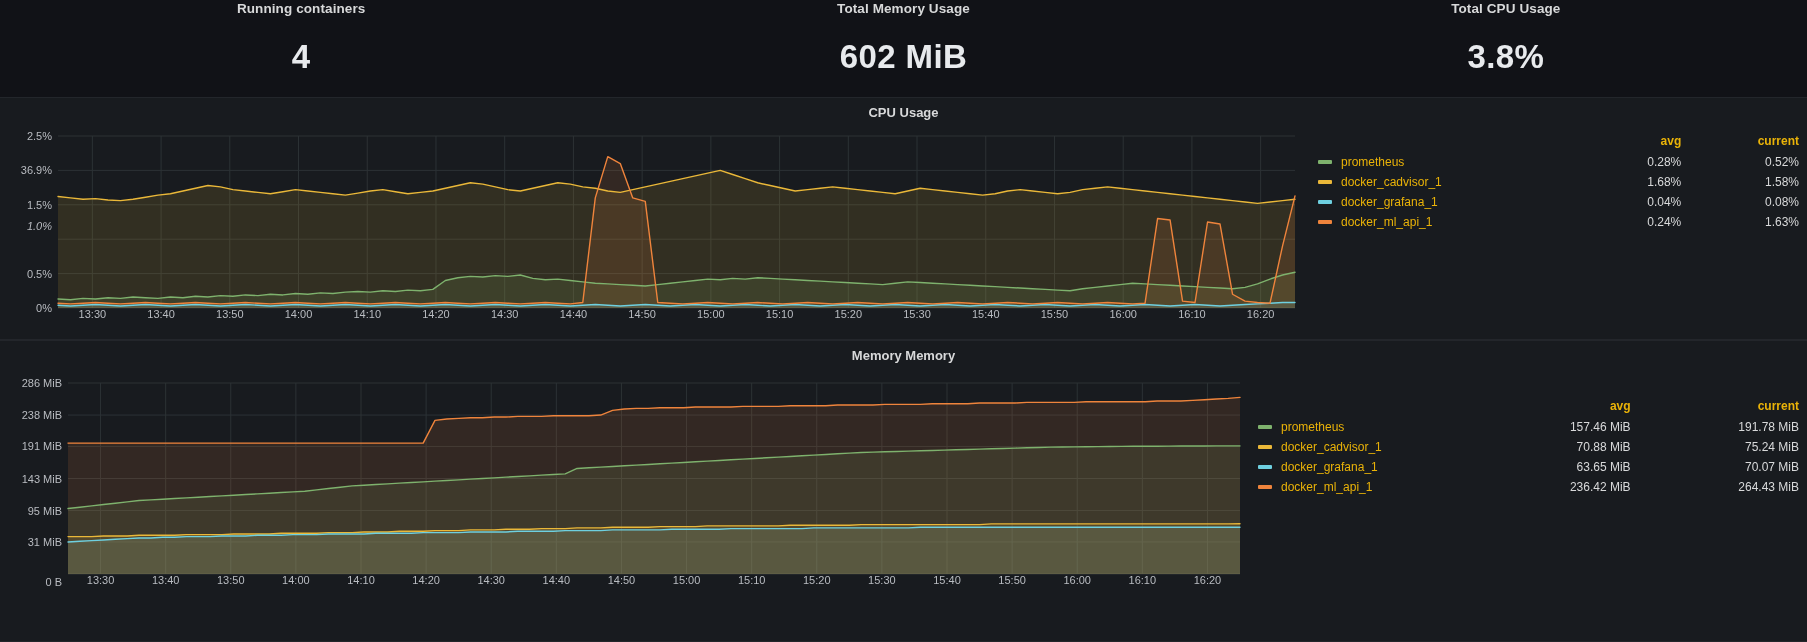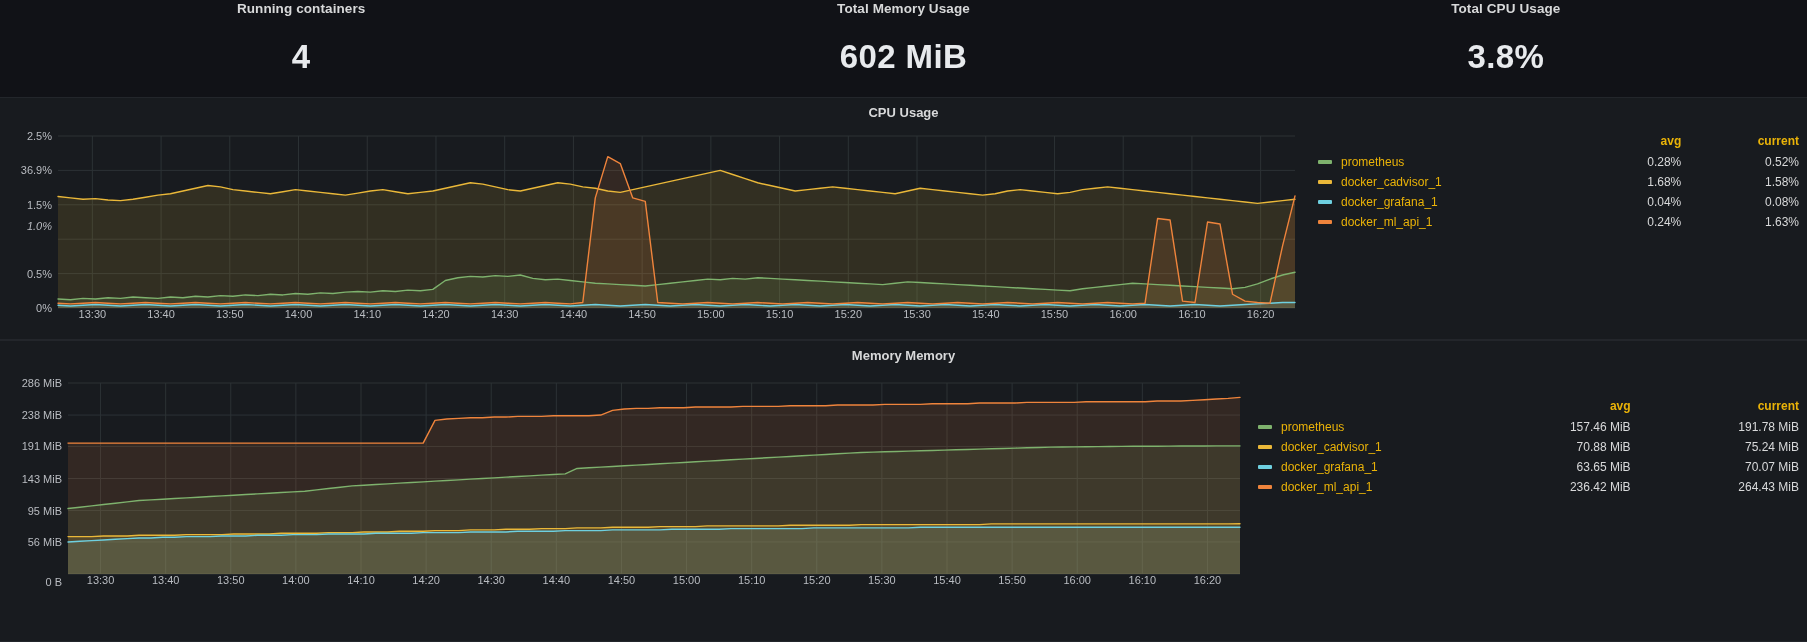--- a/index.html
+++ b/index.html
@@ -320,21 +320,21 @@
             <path d="M 68 167.6013986013986 L 79.83838383838383 167.6013986013986 L 91.67676767676768 167.6013986013986 L 103.51515151515152 166.93356643356643 L 115.35353535353536 166.93356643356643 L 127.1919191919192 166.93356643356643 L 139.03030303030303 166.26573426573427 L 150.86868686868686 166.26573426573427 L 162.70707070707073 166.26573426573427 L 174.54545454545456 166.26573426573427 L 186.3838383838384 165.59790209790208 L 198.22222222222223 165.59790209790208 L 210.06060606060606 165.59790209790208 L 221.89898989898992 165.59790209790208 L 233.73737373737373 164.93006993006992 L 245.5757575757576 164.93006993006992 L 257.41414141414145 164.93006993006992 L 269.2525252525253 164.93006993006992 L 281.0909090909091 164.26223776223776 L 292.92929292929296 164.26223776223776 L 304.7676767676768 164.26223776223776 L 316.6060606060606 164.26223776223776 L 328.44444444444446 163.5944055944056 L 340.2828282828283 163.5944055944056 L 352.1212121212121 163.5944055944056 L 363.95959595959596 162.92657342657344 L 375.79797979797985 162.92657342657344 L 387.6363636363636 162.92657342657344 L 399.47474747474746 162.25874125874125 L 411.3131313131313 162.25874125874125 L 423.1515151515152 162.25874125874125 L 434.989898989899 161.5909090909091 L 446.82828282828285 161.5909090909091 L 458.66666666666663 161.5909090909091 L 470.5050505050505 160.9230769230769 L 482.34343434343435 160.9230769230769 L 494.1818181818182 160.9230769230769 L 506.020202020202 160.25524475524475 L 517.8585858585859 160.25524475524475 L 529.6969696969697 160.25524475524475 L 541.5353535353536 159.5874125874126 L 553.3737373737374 159.5874125874126 L 565.2121212121212 159.5874125874126 L 577.0505050505051 158.91958041958043 L 588.8888888888889 158.91958041958043 L 600.7272727272727 158.91958041958043 L 612.5656565656566 158.25174825174824 L 624.4040404040404 158.25174825174824 L 636.2424242424242 158.25174825174824 L 648.0808080808081 158.25174825174824 L 659.9191919191919 157.58391608391608 L 671.7575757575758 157.58391608391608 L 683.5959595959597 157.58391608391608 L 695.4343434343434 157.58391608391608 L 707.2727272727273 156.91608391608392 L 719.1111111111111 156.91608391608392 L 730.9494949494949 156.91608391608392 L 742.7878787878789 156.91608391608392 L 754.6262626262626 156.91608391608392 L 766.4646464646464 156.91608391608392 L 778.3030303030304 156.91608391608392 L 790.1414141414141 156.24825174825173 L 801.979797979798 156.24825174825173 L 813.8181818181818 156.24825174825173 L 825.6565656565657 156.24825174825173 L 837.4949494949495 156.24825174825173 L 849.3333333333333 156.24825174825173 L 861.1717171717172 155.58041958041957 L 873.010101010101 155.58041958041957 L 884.8484848484849 155.58041958041957 L 896.6868686868687 155.58041958041957 L 908.5252525252524 155.58041958041957 L 920.3636363636364 155.58041958041957 L 932.2020202020202 155.58041958041957 L 944.040404040404 155.58041958041957 L 955.8787878787879 155.58041958041957 L 967.7171717171717 155.58041958041957 L 979.5555555555555 155.58041958041957 L 991.3939393939394 154.9125874125874 L 1003.2323232323233 154.9125874125874 L 1015.070707070707 154.9125874125874 L 1026.909090909091 154.9125874125874 L 1038.7474747474748 154.9125874125874 L 1050.5858585858587 154.9125874125874 L 1062.4242424242425 154.9125874125874 L 1074.2626262626263 154.9125874125874 L 1086.1010101010102 154.9125874125874 L 1097.939393939394 154.9125874125874 L 1109.7777777777778 154.9125874125874 L 1121.6161616161617 154.9125874125874 L 1133.4545454545455 154.9125874125874 L 1145.2929292929293 154.9125874125874 L 1157.1313131313132 154.9125874125874 L 1168.969696969697 154.9125874125874 L 1180.8080808080808 154.9125874125874 L 1192.6464646464647 154.9125874125874 L 1204.4848484848485 154.9125874125874 L 1216.3232323232323 154.9125874125874 L 1228.1616161616162 154.9125874125874 L 1240 154.75230769230768 L 1240 205 L 68 205 Z" fill="rgba(234,184,57,0.13)" stroke="none"></path>
             <path d="M 68 172.94405594405595 L 79.83838383838383 172.2762237762238 L 91.67676767676768 171.6083916083916 L 103.51515151515152 170.94055944055944 L 115.35353535353536 170.27272727272728 L 127.1919191919192 169.6048951048951 L 139.03030303030303 168.93706293706293 L 150.86868686868686 168.93706293706293 L 162.70707070707073 168.26923076923077 L 174.54545454545456 168.26923076923077 L 186.3838383838384 167.6013986013986 L 198.22222222222223 167.6013986013986 L 210.06060606060606 167.6013986013986 L 221.89898989898992 166.93356643356643 L 233.73737373737373 166.93356643356643 L 245.5757575757576 166.93356643356643 L 257.41414141414145 166.26573426573427 L 269.2525252525253 166.26573426573427 L 281.0909090909091 166.26573426573427 L 292.92929292929296 165.59790209790208 L 304.7676767676768 165.59790209790208 L 316.6060606060606 165.59790209790208 L 328.44444444444446 164.93006993006992 L 340.2828282828283 164.93006993006992 L 352.1212121212121 164.93006993006992 L 363.95959595959596 164.93006993006992 L 375.79797979797985 164.26223776223776 L 387.6363636363636 164.26223776223776 L 399.47474747474746 164.26223776223776 L 411.3131313131313 164.26223776223776 L 423.1515151515152 163.5944055944056 L 434.989898989899 163.5944055944056 L 446.82828282828285 163.5944055944056 L 458.66666666666663 163.5944055944056 L 470.5050505050505 162.92657342657344 L 482.34343434343435 162.92657342657344 L 494.1818181818182 162.92657342657344 L 506.020202020202 162.92657342657344 L 517.8585858585859 162.25874125874125 L 529.6969696969697 162.25874125874125 L 541.5353535353536 162.25874125874125 L 553.3737373737374 162.25874125874125 L 565.2121212121212 161.5909090909091 L 577.0505050505051 161.5909090909091 L 588.8888888888889 161.5909090909091 L 600.7272727272727 161.5909090909091 L 612.5656565656566 160.9230769230769 L 624.4040404040404 160.9230769230769 L 636.2424242424242 160.9230769230769 L 648.0808080808081 160.9230769230769 L 659.9191919191919 160.9230769230769 L 671.7575757575758 160.25524475524475 L 683.5959595959597 160.25524475524475 L 695.4343434343434 160.25524475524475 L 707.2727272727273 160.25524475524475 L 719.1111111111111 160.25524475524475 L 730.9494949494949 159.5874125874126 L 742.7878787878789 159.5874125874126 L 754.6262626262626 159.5874125874126 L 766.4646464646464 159.5874125874126 L 778.3030303030304 159.5874125874126 L 790.1414141414141 159.5874125874126 L 801.979797979798 159.5874125874126 L 813.8181818181818 158.91958041958043 L 825.6565656565657 158.91958041958043 L 837.4949494949495 158.91958041958043 L 849.3333333333333 158.91958041958043 L 861.1717171717172 158.91958041958043 L 873.010101010101 158.91958041958043 L 884.8484848484849 158.91958041958043 L 896.6868686868687 158.91958041958043 L 908.5252525252524 158.91958041958043 L 920.3636363636364 158.25174825174824 L 932.2020202020202 158.25174825174824 L 944.040404040404 158.25174825174824 L 955.8787878787879 158.25174825174824 L 967.7171717171717 158.25174825174824 L 979.5555555555555 158.25174825174824 L 991.3939393939394 158.25174825174824 L 1003.2323232323233 158.25174825174824 L 1015.070707070707 158.25174825174824 L 1026.909090909091 158.25174825174824 L 1038.7474747474748 158.25174825174824 L 1050.5858585858587 158.25174825174824 L 1062.4242424242425 158.25174825174824 L 1074.2626262626263 158.25174825174824 L 1086.1010101010102 158.25174825174824 L 1097.939393939394 158.25174825174824 L 1109.7777777777778 158.25174825174824 L 1121.6161616161617 158.25174825174824 L 1133.4545454545455 158.25174825174824 L 1145.2929292929293 158.25174825174824 L 1157.1313131313132 158.25174825174824 L 1168.969696969697 158.25174825174824 L 1180.8080808080808 158.25174825174824 L 1192.6464646464647 158.25174825174824 L 1204.4848484848485 158.25174825174824 L 1216.3232323232323 158.25174825174824 L 1228.1616161616162 158.25174825174824 L 1240 158.205 L 1240 205 L 68 205 Z" fill="rgba(110,208,224,0.13)" stroke="none"></path>
             <path d="M 68 74.10489510489509 L 79.83838383838383 74.10489510489509 L 91.67676767676768 74.10489510489509 L 103.51515151515152 74.10489510489509 L 115.35353535353536 74.10489510489509 L 127.1919191919192 74.10489510489509 L 139.03030303030303 74.10489510489509 L 150.86868686868686 74.10489510489509 L 162.70707070707073 74.10489510489509 L 174.54545454545456 74.10489510489509 L 186.3838383838384 74.10489510489509 L 198.22222222222223 74.10489510489509 L 210.06060606060606 74.10489510489509 L 221.89898989898992 74.10489510489509 L 233.73737373737373 74.10489510489509 L 245.5757575757576 74.10489510489509 L 257.41414141414145 74.10489510489509 L 269.2525252525253 74.10489510489509 L 281.0909090909091 74.10489510489509 L 292.92929292929296 74.10489510489509 L 304.7676767676768 74.10489510489509 L 316.6060606060606 74.10489510489509 L 328.44444444444446 74.10489510489509 L 340.2828282828283 74.10489510489509 L 352.1212121212121 74.10489510489509 L 363.95959595959596 74.10489510489509 L 375.79797979797985 74.10489510489509 L 387.6363636363636 74.10489510489509 L 399.47474747474746 74.10489510489509 L 411.3131313131313 74.10489510489509 L 423.1515151515152 74.10489510489509 L 434.989898989899 51.398601398601414 L 446.82828282828285 50.06293706293707 L 458.66666666666663 49.39510489510491 L 470.5050505050505 48.72727272727272 L 482.34343434343435 48.72727272727272 L 494.1818181818182 48.05944055944056 L 506.020202020202 48.05944055944056 L 517.8585858585859 47.39160839160837 L 529.6969696969697 47.39160839160837 L 541.5353535353536 47.39160839160837 L 553.3737373737374 46.72377622377624 L 565.2121212121212 46.72377622377624 L 577.0505050505051 46.72377622377624 L 588.8888888888889 46.72377622377624 L 600.7272727272727 46.05594405594405 L 612.5656565656566 41.38111888111888 L 624.4040404040404 40.04545454545453 L 636.2424242424242 39.3776223776224 L 648.0808080808081 39.3776223776224 L 659.9191919191919 38.709790209790214 L 671.7575757575758 38.709790209790214 L 683.5959595959597 38.709790209790214 L 695.4343434343434 38.041958041958026 L 707.2727272727273 38.041958041958026 L 719.1111111111111 38.041958041958026 L 730.9494949494949 38.041958041958026 L 742.7878787878789 37.374125874125866 L 754.6262626262626 37.374125874125866 L 766.4646464646464 37.374125874125866 L 778.3030303030304 37.374125874125866 L 790.1414141414141 36.70629370629371 L 801.979797979798 36.70629370629371 L 813.8181818181818 36.70629370629371 L 825.6565656565657 36.70629370629371 L 837.4949494949495 36.03846153846155 L 849.3333333333333 36.03846153846155 L 861.1717171717172 36.03846153846155 L 873.010101010101 36.03846153846155 L 884.8484848484849 35.37062937062936 L 896.6868686868687 35.37062937062936 L 908.5252525252524 35.37062937062936 L 920.3636363636364 35.37062937062936 L 932.2020202020202 34.7027972027972 L 944.040404040404 34.7027972027972 L 955.8787878787879 34.7027972027972 L 967.7171717171717 34.7027972027972 L 979.5555555555555 34.03496503496504 L 991.3939393939394 34.03496503496504 L 1003.2323232323233 34.03496503496504 L 1015.070707070707 34.03496503496504 L 1026.909090909091 33.36713286713285 L 1038.7474747474748 33.36713286713285 L 1050.5858585858587 33.36713286713285 L 1062.4242424242425 33.36713286713285 L 1074.2626262626263 33.36713286713285 L 1086.1010101010102 32.69930069930069 L 1097.939393939394 32.69930069930069 L 1109.7777777777778 32.69930069930069 L 1121.6161616161617 32.69930069930069 L 1133.4545454545455 32.69930069930069 L 1145.2929292929293 32.69930069930069 L 1157.1313131313132 32.03146853146853 L 1168.969696969697 32.03146853146853 L 1180.8080808080808 32.03146853146853 L 1192.6464646464647 31.363636363636374 L 1204.4848484848485 30.695804195804186 L 1216.3232323232323 30.027972027972027 L 1228.1616161616162 29.360139860139867 L 1240 28.405139860139855 L 1240 205 L 68 205 Z" fill="rgba(239,132,60,0.13)" stroke="none"></path>
             <path d="M 68 139.55244755244755 L 79.83838383838383 138.2167832167832 L 91.67676767676768 136.88111888111888 L 103.51515151515152 135.54545454545456 L 115.35353535353536 134.2097902097902 L 127.1919191919192 132.87412587412587 L 139.03030303030303 131.53846153846155 L 150.86868686868686 130.8706293706294 L 162.70707070707073 130.2027972027972 L 174.54545454545456 129.53496503496504 L 186.3838383838384 128.86713286713285 L 198.22222222222223 128.1993006993007 L 210.06060606060606 127.53146853146853 L 221.89898989898992 126.86363636363636 L 233.73737373737373 126.19580419580419 L 245.5757575757576 125.52797202797203 L 257.41414141414145 124.86013986013985 L 269.2525252525253 124.1923076923077 L 281.0909090909091 123.52447552447552 L 292.92929292929296 122.85664335664336 L 304.7676767676768 122.1888111888112 L 316.6060606060606 120.85314685314685 L 328.44444444444446 119.51748251748252 L 340.2828282828283 118.18181818181819 L 352.1212121212121 116.84615384615384 L 363.95959595959596 116.17832167832168 L 375.79797979797985 115.5104895104895 L 387.6363636363636 114.84265734265735 L 399.47474747474746 114.17482517482517 L 411.3131313131313 113.50699300699301 L 423.1515151515152 112.83916083916084 L 434.989898989899 112.17132867132868 L 446.82828282828285 111.50349650349649 L 458.66666666666663 110.83566433566433 L 470.5050505050505 110.16783216783216 L 482.34343434343435 109.5 L 494.1818181818182 108.83216783216783 L 506.020202020202 108.16433566433567 L 517.8585858585859 107.4965034965035 L 529.6969696969697 106.82867132867133 L 541.5353535353536 106.16083916083916 L 553.3737373737374 105.493006993007 L 565.2121212121212 104.82517482517483 L 577.0505050505051 99.4825174825175 L 588.8888888888889 98.81468531468532 L 600.7272727272727 98.14685314685313 L 612.5656565656566 97.47902097902099 L 624.4040404040404 96.8111888111888 L 636.2424242424242 96.14335664335665 L 648.0808080808081 95.47552447552448 L 659.9191919191919 94.80769230769232 L 671.7575757575758 94.13986013986015 L 683.5959595959597 93.47202797202796 L 695.4343434343434 92.80419580419581 L 707.2727272727273 92.13636363636363 L 719.1111111111111 91.46853146853148 L 730.9494949494949 90.80069930069929 L 742.7878787878789 90.13286713286715 L 754.6262626262626 89.46503496503496 L 766.4646464646464 88.79720279720279 L 778.3030303030304 88.12937062937063 L 790.1414141414141 87.46153846153845 L 801.979797979798 86.7937062937063 L 813.8181818181818 86.12587412587412 L 825.6565656565657 85.45804195804196 L 837.4949494949495 84.79020979020979 L 849.3333333333333 84.12237762237761 L 861.1717171717172 83.45454545454545 L 873.010101010101 83.12062937062937 L 884.8484848484849 82.78671328671328 L 896.6868686868687 82.45279720279721 L 908.5252525252524 82.11888111888112 L 920.3636363636364 81.78496503496504 L 932.2020202020202 81.45104895104895 L 944.040404040404 81.11713286713285 L 955.8787878787879 80.78321678321679 L 967.7171717171717 80.44930069930071 L 979.5555555555555 80.11538461538461 L 991.3939393939394 79.78146853146852 L 1003.2323232323233 79.44755244755245 L 1015.070707070707 79.11363636363637 L 1026.909090909091 78.77972027972028 L 1038.7474747474748 78.44580419580419 L 1050.5858585858587 78.1118881118881 L 1062.4242424242425 77.97832167832169 L 1074.2626262626263 77.84475524475525 L 1086.1010101010102 77.7111888111888 L 1097.939393939394 77.57762237762238 L 1109.7777777777778 77.44405594405595 L 1121.6161616161617 77.37727272727273 L 1133.4545454545455 77.31048951048952 L 1145.2929292929293 77.2437062937063 L 1157.1313131313132 77.17692307692306 L 1168.969696969697 77.11013986013985 L 1180.8080808080808 77.04335664335666 L 1192.6464646464647 76.97657342657342 L 1204.4848484848485 76.94318181818181 L 1216.3232323232323 76.92314685314685 L 1228.1616161616162 76.92314685314685 L 1240 76.92314685314685" fill="none" stroke="#7eb26d" stroke-width="1.4" stroke-linejoin="round" stroke-linecap="round"></path>
             <path d="M 68 167.6013986013986 L 79.83838383838383 167.6013986013986 L 91.67676767676768 167.6013986013986 L 103.51515151515152 166.93356643356643 L 115.35353535353536 166.93356643356643 L 127.1919191919192 166.93356643356643 L 139.03030303030303 166.26573426573427 L 150.86868686868686 166.26573426573427 L 162.70707070707073 166.26573426573427 L 174.54545454545456 166.26573426573427 L 186.3838383838384 165.59790209790208 L 198.22222222222223 165.59790209790208 L 210.06060606060606 165.59790209790208 L 221.89898989898992 165.59790209790208 L 233.73737373737373 164.93006993006992 L 245.5757575757576 164.93006993006992 L 257.41414141414145 164.93006993006992 L 269.2525252525253 164.93006993006992 L 281.0909090909091 164.26223776223776 L 292.92929292929296 164.26223776223776 L 304.7676767676768 164.26223776223776 L 316.6060606060606 164.26223776223776 L 328.44444444444446 163.5944055944056 L 340.2828282828283 163.5944055944056 L 352.1212121212121 163.5944055944056 L 363.95959595959596 162.92657342657344 L 375.79797979797985 162.92657342657344 L 387.6363636363636 162.92657342657344 L 399.47474747474746 162.25874125874125 L 411.3131313131313 162.25874125874125 L 423.1515151515152 162.25874125874125 L 434.989898989899 161.5909090909091 L 446.82828282828285 161.5909090909091 L 458.66666666666663 161.5909090909091 L 470.5050505050505 160.9230769230769 L 482.34343434343435 160.9230769230769 L 494.1818181818182 160.9230769230769 L 506.020202020202 160.25524475524475 L 517.8585858585859 160.25524475524475 L 529.6969696969697 160.25524475524475 L 541.5353535353536 159.5874125874126 L 553.3737373737374 159.5874125874126 L 565.2121212121212 159.5874125874126 L 577.0505050505051 158.91958041958043 L 588.8888888888889 158.91958041958043 L 600.7272727272727 158.91958041958043 L 612.5656565656566 158.25174825174824 L 624.4040404040404 158.25174825174824 L 636.2424242424242 158.25174825174824 L 648.0808080808081 158.25174825174824 L 659.9191919191919 157.58391608391608 L 671.7575757575758 157.58391608391608 L 683.5959595959597 157.58391608391608 L 695.4343434343434 157.58391608391608 L 707.2727272727273 156.91608391608392 L 719.1111111111111 156.91608391608392 L 730.9494949494949 156.91608391608392 L 742.7878787878789 156.91608391608392 L 754.6262626262626 156.91608391608392 L 766.4646464646464 156.91608391608392 L 778.3030303030304 156.91608391608392 L 790.1414141414141 156.24825174825173 L 801.979797979798 156.24825174825173 L 813.8181818181818 156.24825174825173 L 825.6565656565657 156.24825174825173 L 837.4949494949495 156.24825174825173 L 849.3333333333333 156.24825174825173 L 861.1717171717172 155.58041958041957 L 873.010101010101 155.58041958041957 L 884.8484848484849 155.58041958041957 L 896.6868686868687 155.58041958041957 L 908.5252525252524 155.58041958041957 L 920.3636363636364 155.58041958041957 L 932.2020202020202 155.58041958041957 L 944.040404040404 155.58041958041957 L 955.8787878787879 155.58041958041957 L 967.7171717171717 155.58041958041957 L 979.5555555555555 155.58041958041957 L 991.3939393939394 154.9125874125874 L 1003.2323232323233 154.9125874125874 L 1015.070707070707 154.9125874125874 L 1026.909090909091 154.9125874125874 L 1038.7474747474748 154.9125874125874 L 1050.5858585858587 154.9125874125874 L 1062.4242424242425 154.9125874125874 L 1074.2626262626263 154.9125874125874 L 1086.1010101010102 154.9125874125874 L 1097.939393939394 154.9125874125874 L 1109.7777777777778 154.9125874125874 L 1121.6161616161617 154.9125874125874 L 1133.4545454545455 154.9125874125874 L 1145.2929292929293 154.9125874125874 L 1157.1313131313132 154.9125874125874 L 1168.969696969697 154.9125874125874 L 1180.8080808080808 154.9125874125874 L 1192.6464646464647 154.9125874125874 L 1204.4848484848485 154.9125874125874 L 1216.3232323232323 154.9125874125874 L 1228.1616161616162 154.9125874125874 L 1240 154.75230769230768" fill="none" stroke="#eab839" stroke-width="1.4" stroke-linejoin="round" stroke-linecap="round"></path>
             <path d="M 68 172.94405594405595 L 79.83838383838383 172.2762237762238 L 91.67676767676768 171.6083916083916 L 103.51515151515152 170.94055944055944 L 115.35353535353536 170.27272727272728 L 127.1919191919192 169.6048951048951 L 139.03030303030303 168.93706293706293 L 150.86868686868686 168.93706293706293 L 162.70707070707073 168.26923076923077 L 174.54545454545456 168.26923076923077 L 186.3838383838384 167.6013986013986 L 198.22222222222223 167.6013986013986 L 210.06060606060606 167.6013986013986 L 221.89898989898992 166.93356643356643 L 233.73737373737373 166.93356643356643 L 245.5757575757576 166.93356643356643 L 257.41414141414145 166.26573426573427 L 269.2525252525253 166.26573426573427 L 281.0909090909091 166.26573426573427 L 292.92929292929296 165.59790209790208 L 304.7676767676768 165.59790209790208 L 316.6060606060606 165.59790209790208 L 328.44444444444446 164.93006993006992 L 340.2828282828283 164.93006993006992 L 352.1212121212121 164.93006993006992 L 363.95959595959596 164.93006993006992 L 375.79797979797985 164.26223776223776 L 387.6363636363636 164.26223776223776 L 399.47474747474746 164.26223776223776 L 411.3131313131313 164.26223776223776 L 423.1515151515152 163.5944055944056 L 434.989898989899 163.5944055944056 L 446.82828282828285 163.5944055944056 L 458.66666666666663 163.5944055944056 L 470.5050505050505 162.92657342657344 L 482.34343434343435 162.92657342657344 L 494.1818181818182 162.92657342657344 L 506.020202020202 162.92657342657344 L 517.8585858585859 162.25874125874125 L 529.6969696969697 162.25874125874125 L 541.5353535353536 162.25874125874125 L 553.3737373737374 162.25874125874125 L 565.2121212121212 161.5909090909091 L 577.0505050505051 161.5909090909091 L 588.8888888888889 161.5909090909091 L 600.7272727272727 161.5909090909091 L 612.5656565656566 160.9230769230769 L 624.4040404040404 160.9230769230769 L 636.2424242424242 160.9230769230769 L 648.0808080808081 160.9230769230769 L 659.9191919191919 160.9230769230769 L 671.7575757575758 160.25524475524475 L 683.5959595959597 160.25524475524475 L 695.4343434343434 160.25524475524475 L 707.2727272727273 160.25524475524475 L 719.1111111111111 160.25524475524475 L 730.9494949494949 159.5874125874126 L 742.7878787878789 159.5874125874126 L 754.6262626262626 159.5874125874126 L 766.4646464646464 159.5874125874126 L 778.3030303030304 159.5874125874126 L 790.1414141414141 159.5874125874126 L 801.979797979798 159.5874125874126 L 813.8181818181818 158.91958041958043 L 825.6565656565657 158.91958041958043 L 837.4949494949495 158.91958041958043 L 849.3333333333333 158.91958041958043 L 861.1717171717172 158.91958041958043 L 873.010101010101 158.91958041958043 L 884.8484848484849 158.91958041958043 L 896.6868686868687 158.91958041958043 L 908.5252525252524 158.91958041958043 L 920.3636363636364 158.25174825174824 L 932.2020202020202 158.25174825174824 L 944.040404040404 158.25174825174824 L 955.8787878787879 158.25174825174824 L 967.7171717171717 158.25174825174824 L 979.5555555555555 158.25174825174824 L 991.3939393939394 158.25174825174824 L 1003.2323232323233 158.25174825174824 L 1015.070707070707 158.25174825174824 L 1026.909090909091 158.25174825174824 L 1038.7474747474748 158.25174825174824 L 1050.5858585858587 158.25174825174824 L 1062.4242424242425 158.25174825174824 L 1074.2626262626263 158.25174825174824 L 1086.1010101010102 158.25174825174824 L 1097.939393939394 158.25174825174824 L 1109.7777777777778 158.25174825174824 L 1121.6161616161617 158.25174825174824 L 1133.4545454545455 158.25174825174824 L 1145.2929292929293 158.25174825174824 L 1157.1313131313132 158.25174825174824 L 1168.969696969697 158.25174825174824 L 1180.8080808080808 158.25174825174824 L 1192.6464646464647 158.25174825174824 L 1204.4848484848485 158.25174825174824 L 1216.3232323232323 158.25174825174824 L 1228.1616161616162 158.25174825174824 L 1240 158.205" fill="none" stroke="#6ed0e0" stroke-width="1.4" stroke-linejoin="round" stroke-linecap="round"></path>
             <path d="M 68 74.10489510489509 L 79.83838383838383 74.10489510489509 L 91.67676767676768 74.10489510489509 L 103.51515151515152 74.10489510489509 L 115.35353535353536 74.10489510489509 L 127.1919191919192 74.10489510489509 L 139.03030303030303 74.10489510489509 L 150.86868686868686 74.10489510489509 L 162.70707070707073 74.10489510489509 L 174.54545454545456 74.10489510489509 L 186.3838383838384 74.10489510489509 L 198.22222222222223 74.10489510489509 L 210.06060606060606 74.10489510489509 L 221.89898989898992 74.10489510489509 L 233.73737373737373 74.10489510489509 L 245.5757575757576 74.10489510489509 L 257.41414141414145 74.10489510489509 L 269.2525252525253 74.10489510489509 L 281.0909090909091 74.10489510489509 L 292.92929292929296 74.10489510489509 L 304.7676767676768 74.10489510489509 L 316.6060606060606 74.10489510489509 L 328.44444444444446 74.10489510489509 L 340.2828282828283 74.10489510489509 L 352.1212121212121 74.10489510489509 L 363.95959595959596 74.10489510489509 L 375.79797979797985 74.10489510489509 L 387.6363636363636 74.10489510489509 L 399.47474747474746 74.10489510489509 L 411.3131313131313 74.10489510489509 L 423.1515151515152 74.10489510489509 L 434.989898989899 51.398601398601414 L 446.82828282828285 50.06293706293707 L 458.66666666666663 49.39510489510491 L 470.5050505050505 48.72727272727272 L 482.34343434343435 48.72727272727272 L 494.1818181818182 48.05944055944056 L 506.020202020202 48.05944055944056 L 517.8585858585859 47.39160839160837 L 529.6969696969697 47.39160839160837 L 541.5353535353536 47.39160839160837 L 553.3737373737374 46.72377622377624 L 565.2121212121212 46.72377622377624 L 577.0505050505051 46.72377622377624 L 588.8888888888889 46.72377622377624 L 600.7272727272727 46.05594405594405 L 612.5656565656566 41.38111888111888 L 624.4040404040404 40.04545454545453 L 636.2424242424242 39.3776223776224 L 648.0808080808081 39.3776223776224 L 659.9191919191919 38.709790209790214 L 671.7575757575758 38.709790209790214 L 683.5959595959597 38.709790209790214 L 695.4343434343434 38.041958041958026 L 707.2727272727273 38.041958041958026 L 719.1111111111111 38.041958041958026 L 730.9494949494949 38.041958041958026 L 742.7878787878789 37.374125874125866 L 754.6262626262626 37.374125874125866 L 766.4646464646464 37.374125874125866 L 778.3030303030304 37.374125874125866 L 790.1414141414141 36.70629370629371 L 801.979797979798 36.70629370629371 L 813.8181818181818 36.70629370629371 L 825.6565656565657 36.70629370629371 L 837.4949494949495 36.03846153846155 L 849.3333333333333 36.03846153846155 L 861.1717171717172 36.03846153846155 L 873.010101010101 36.03846153846155 L 884.8484848484849 35.37062937062936 L 896.6868686868687 35.37062937062936 L 908.5252525252524 35.37062937062936 L 920.3636363636364 35.37062937062936 L 932.2020202020202 34.7027972027972 L 944.040404040404 34.7027972027972 L 955.8787878787879 34.7027972027972 L 967.7171717171717 34.7027972027972 L 979.5555555555555 34.03496503496504 L 991.3939393939394 34.03496503496504 L 1003.2323232323233 34.03496503496504 L 1015.070707070707 34.03496503496504 L 1026.909090909091 33.36713286713285 L 1038.7474747474748 33.36713286713285 L 1050.5858585858587 33.36713286713285 L 1062.4242424242425 33.36713286713285 L 1074.2626262626263 33.36713286713285 L 1086.1010101010102 32.69930069930069 L 1097.939393939394 32.69930069930069 L 1109.7777777777778 32.69930069930069 L 1121.6161616161617 32.69930069930069 L 1133.4545454545455 32.69930069930069 L 1145.2929292929293 32.69930069930069 L 1157.1313131313132 32.03146853146853 L 1168.969696969697 32.03146853146853 L 1180.8080808080808 32.03146853146853 L 1192.6464646464647 31.363636363636374 L 1204.4848484848485 30.695804195804186 L 1216.3232323232323 30.027972027972027 L 1228.1616161616162 29.360139860139867 L 1240 28.405139860139855" fill="none" stroke="#ef843c" stroke-width="1.4" stroke-linejoin="round" stroke-linecap="round"></path>
           </svg>
         <div class="y-axis" id="mem-yaxis" style="width:68px;">
             <div class="y-tick" style="top: 213px;">0 B</div>
-            <div class="y-tick" style="top: 172.944px;">56 MiB</div>
+            <div class="y-tick" style="top: 172.944px;">31 MiB</div>
             <div class="y-tick" style="top: 141.556px;">95 MiB</div>
             <div class="y-tick" style="top: 109.5px;">143 MiB</div>
             <div class="y-tick" style="top: 77.4441px;">191 MiB</div>
             <div class="y-tick" style="top: 46.0559px;">238 MiB</div>
             <div class="y-tick" style="top: 14px;">286 MiB</div>
           </div>
         <div class="x-axis" id="mem-xaxis" style="top:205px;">
             <div class="x-tick" style="left: 100.556px;">13:30</div>
             <div class="x-tick" style="left: 165.667px;">13:40</div>
             <div class="x-tick" style="left: 230.778px;">13:50</div>

